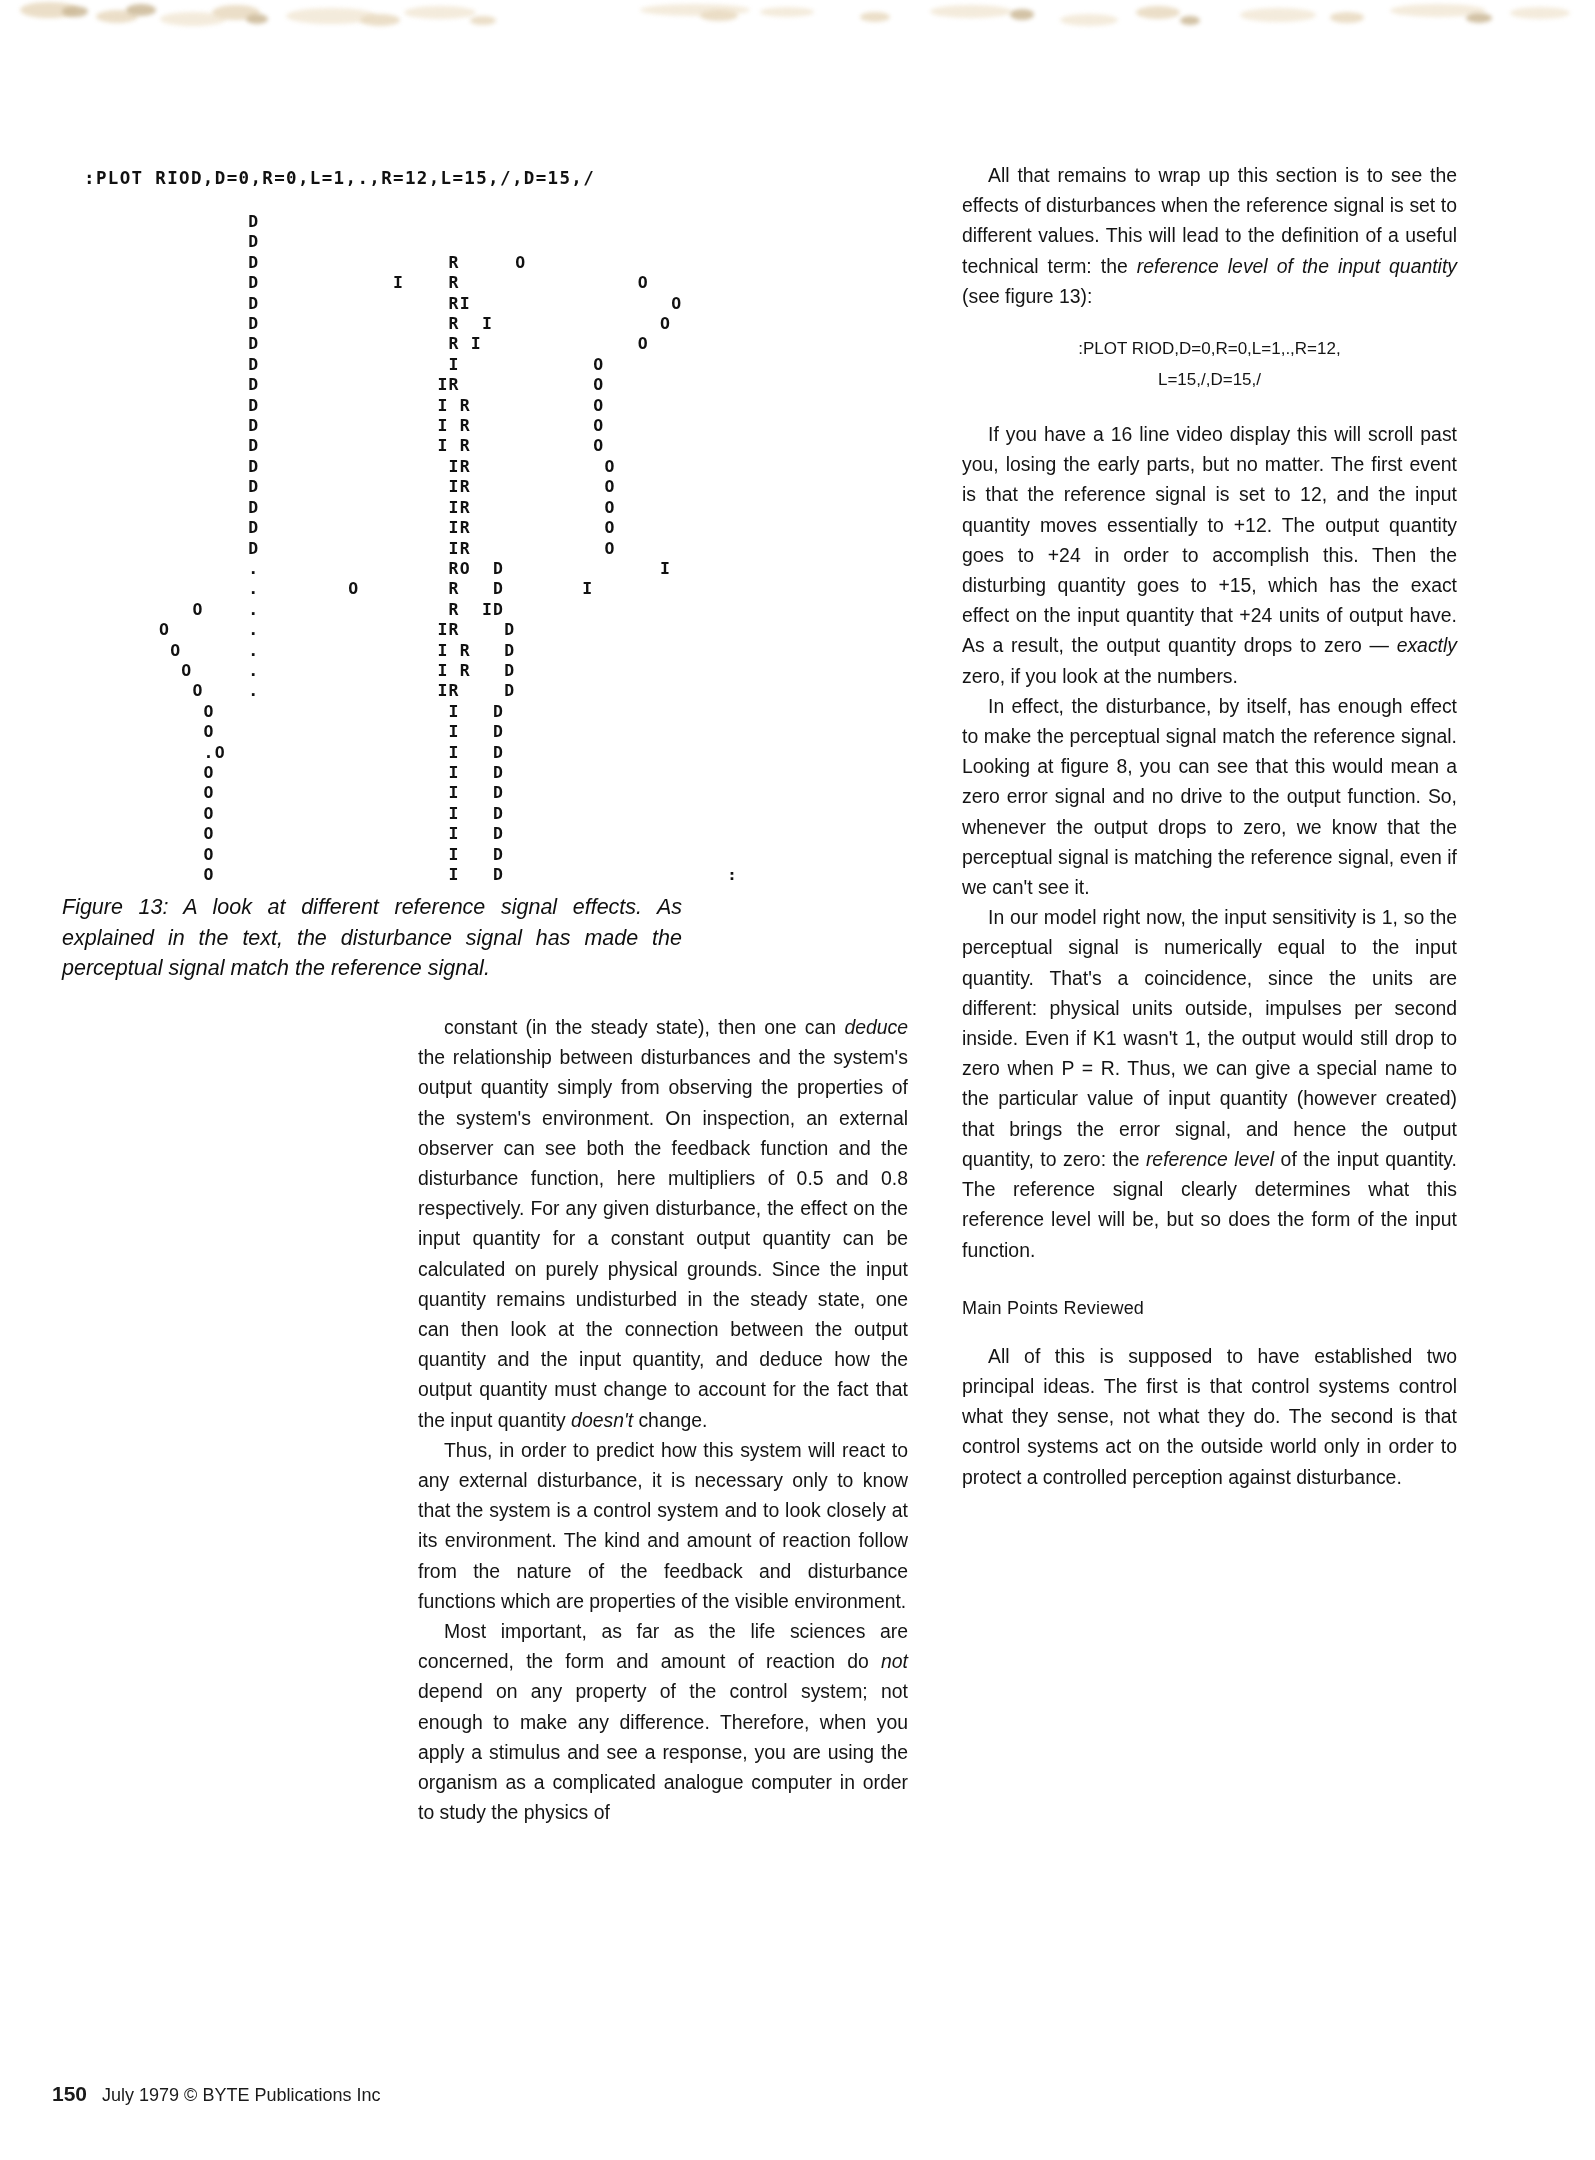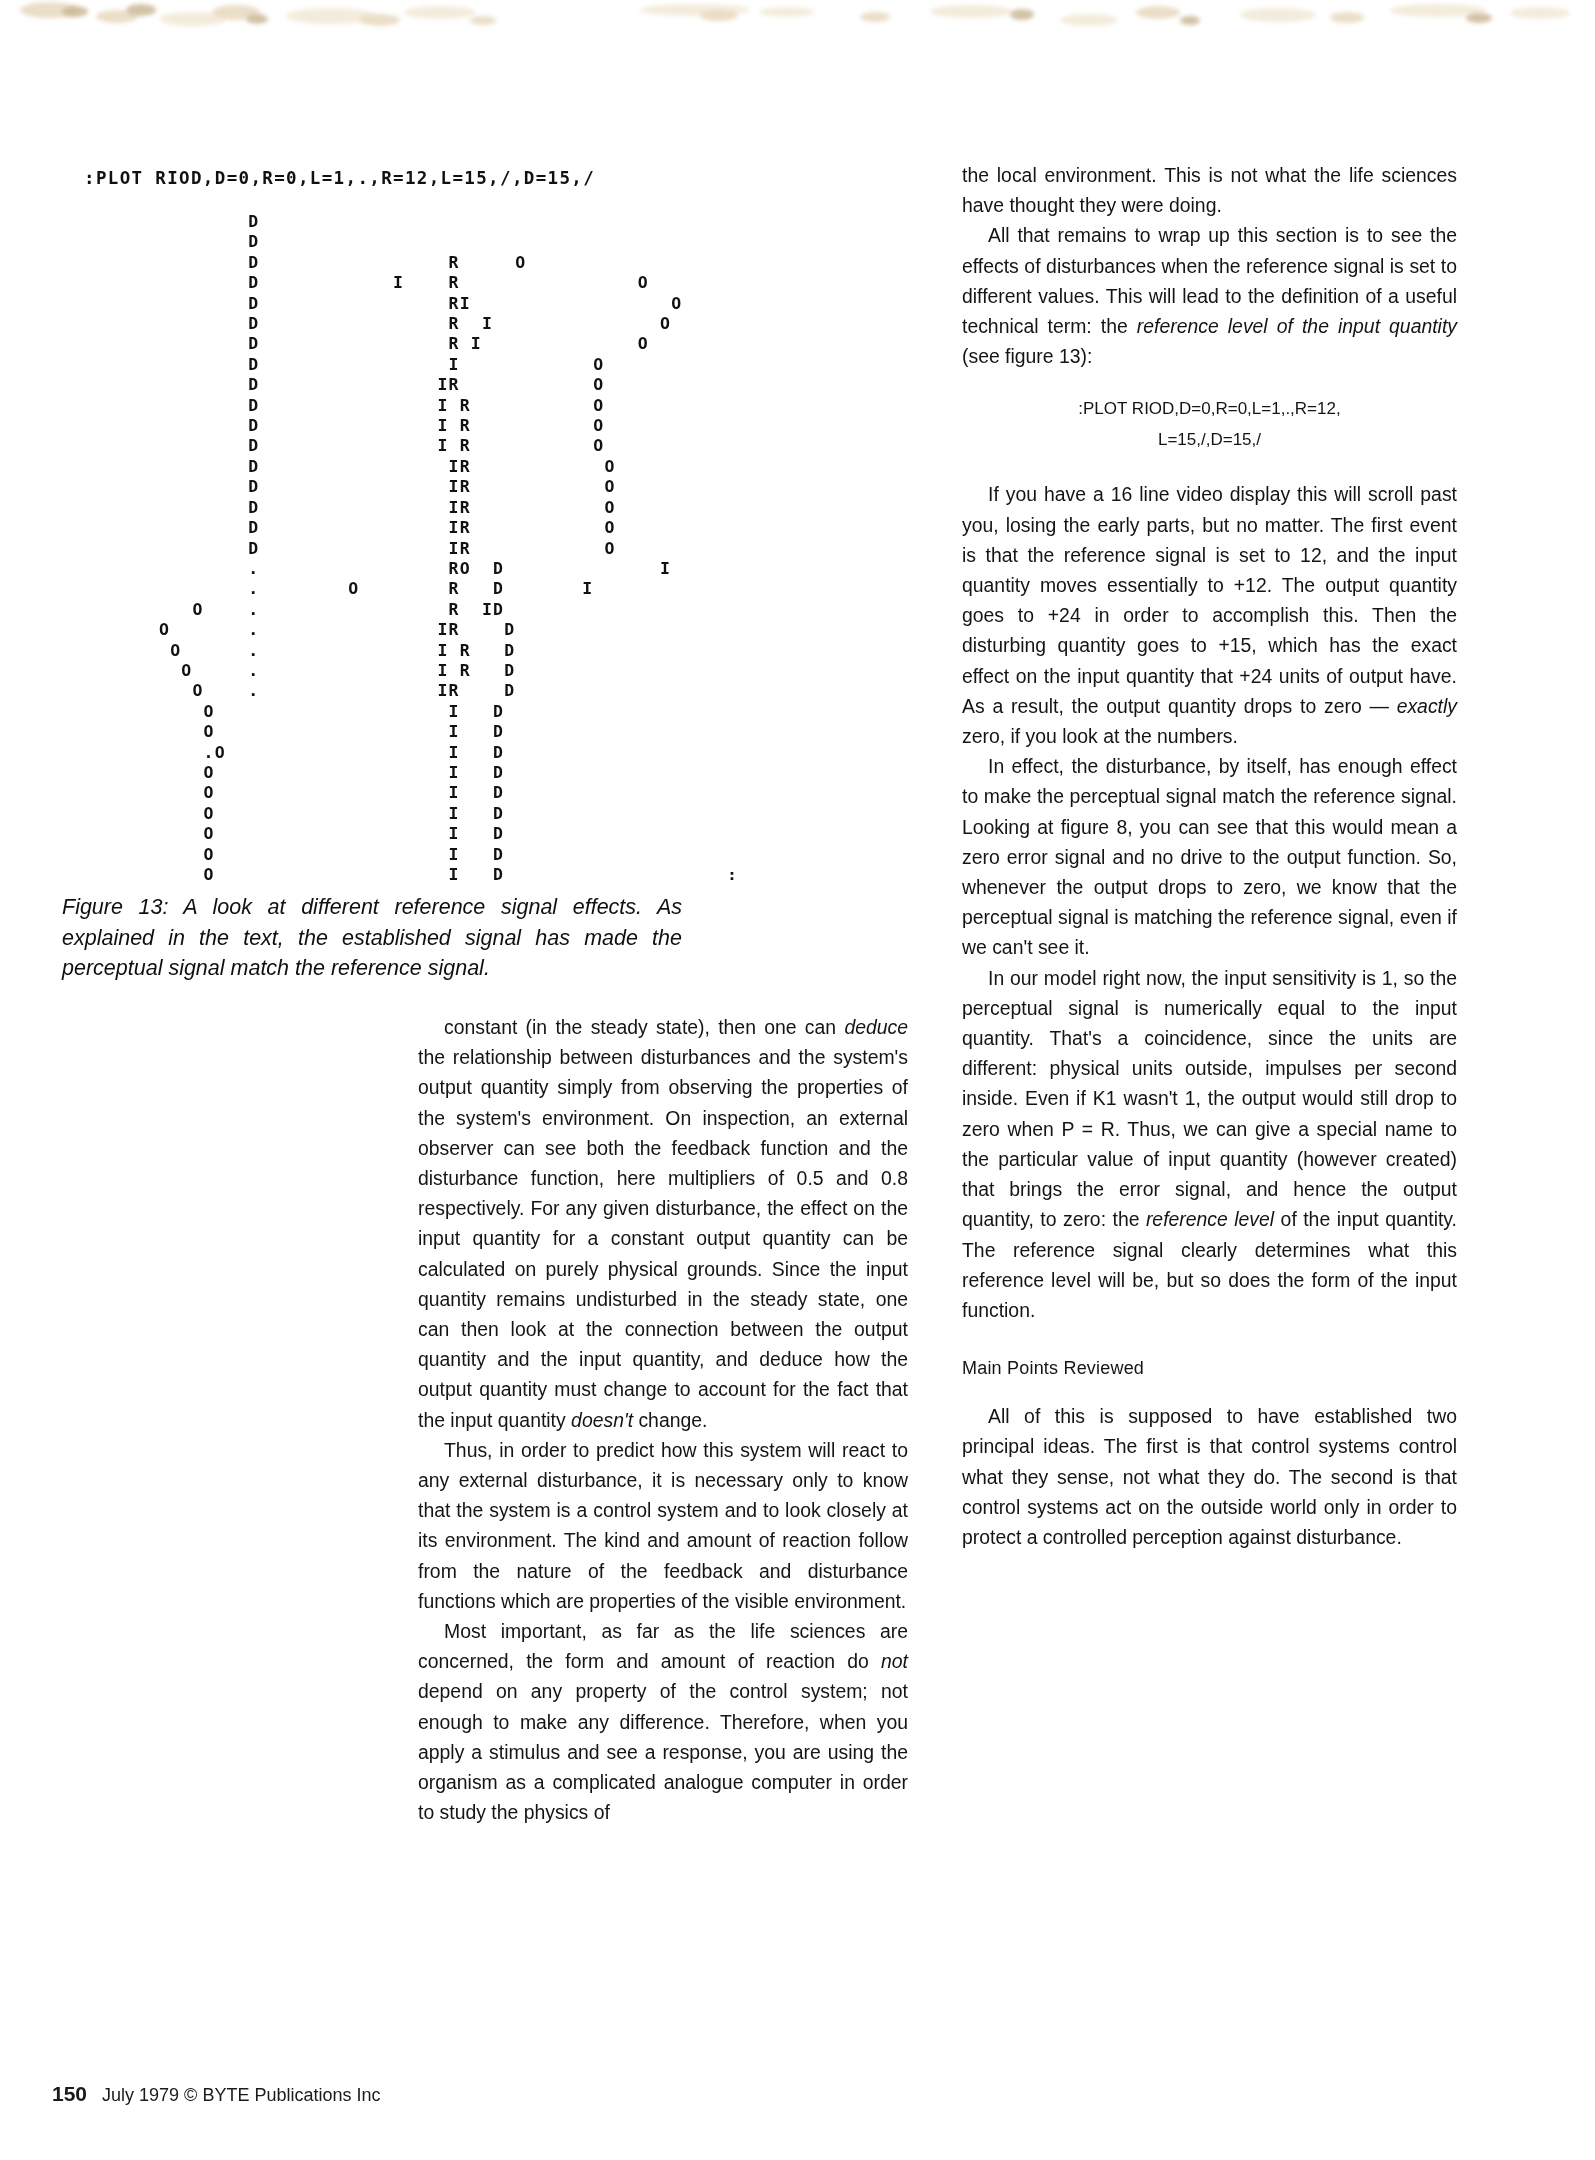--- a/index.html
+++ b/index.html
@@ -203,30 +203,29 @@
             O                     I   D
             .O                    I   D
             O                     I   D
             O                     I   D
             O                     I   D
             O                     I   D
             O                     I   D
             O                     I   D                    :</div>
   </div>
 
-  <div id="figure-caption">Figure 13: A look at different reference signal effects. As explained in the text, the established signal has made the perceptual signal match the reference signal.</div>
+  <div id="figure-caption">Figure 13: A look at different reference signal effects. As explained in the text, the disturbance signal has made the perceptual signal match the reference signal.</div>
 
   <div class="col" id="col-left">
     <p class="indent">constant (in the steady state), then one can <em>deduce</em> the relationship between disturbances and the system's output quantity simply from observing the properties of the system's environment. On inspection, an external observer can see both the feedback function and the disturbance function, here multipliers of 0.5 and 0.8 respectively. For any given disturbance, the effect on the input quantity for a constant output quantity can be calculated on purely physical grounds. Since the input quantity remains undisturbed in the steady state, one can then look at the connection between the output quantity and the input quantity, and deduce how the output quantity must change to account for the fact that the input quantity <em>doesn't</em> change.</p>
     <p class="indent">Thus, in order to predict how this system will react to any external disturbance, it is necessary only to know that the system is a control system and to look closely at its environment. The kind and amount of reaction follow  from the nature of the feedback and disturbance functions which are properties of the visible environment.</p>
     <p class="indent">Most important, as far as the life sciences are concerned, the form and amount of reaction do <em>not</em> depend on any property of the control system; not enough to make any difference. Therefore, when you apply a stimulus and see a response, you are using the organism as a complicated analogue computer in order to study the physics of</p>
   </div>
 
   <div class="col" id="col-right">
-    <p>the local environment. This is not what the life sciences have thought they were doing.</p>
     <p class="indent">All that remains to wrap up this section is to see the effects of disturbances when the reference signal is set to different values. This will lead to the definition of a useful technical term: the <em>reference level of the input quantity</em> (see figure 13):</p>
 
     <p class="code-quote">
       <span>:PLOT RIOD,D=0,R=0,L=1,.,R=12,</span><br>
       <span>L=15,/,D=15,/</span>
     </p>
 
     <p class="indent">If you have a 16 line video display this will scroll past you, losing the early parts, but no matter. The first event is that the reference signal is set to 12, and the input quantity moves essentially to +12. The output quantity goes to +24 in order to accomplish this. Then the disturbing quantity goes to +15, which has the exact effect on the input quantity that +24 units of output have. As a result, the output quantity drops to zero — <em>exactly</em> zero, if you look at the numbers.</p>
     <p class="indent">In effect, the disturbance, by itself, has enough effect to make the perceptual signal match the reference signal. Looking at figure 8, you can see that this would mean a zero error signal and no drive to the output function. So, whenever the output drops to zero, we know that the perceptual signal is matching the reference signal, even if we can't see it.</p>
     <p class="indent">In our model right now, the input sensitivity is 1, so the perceptual signal is numerically equal to the input quantity. That's a coincidence, since the units are different: physical units outside, impulses per second inside. Even if K1 wasn't 1, the output would still drop to zero when P = R. Thus, we can give a special name to the particular value of input quantity (however created) that brings the error signal, and hence the output quantity, to zero: the <em>reference level</em> of the input quantity. The reference signal clearly determines what this reference level will be, but so does the form of the input function.</p>

